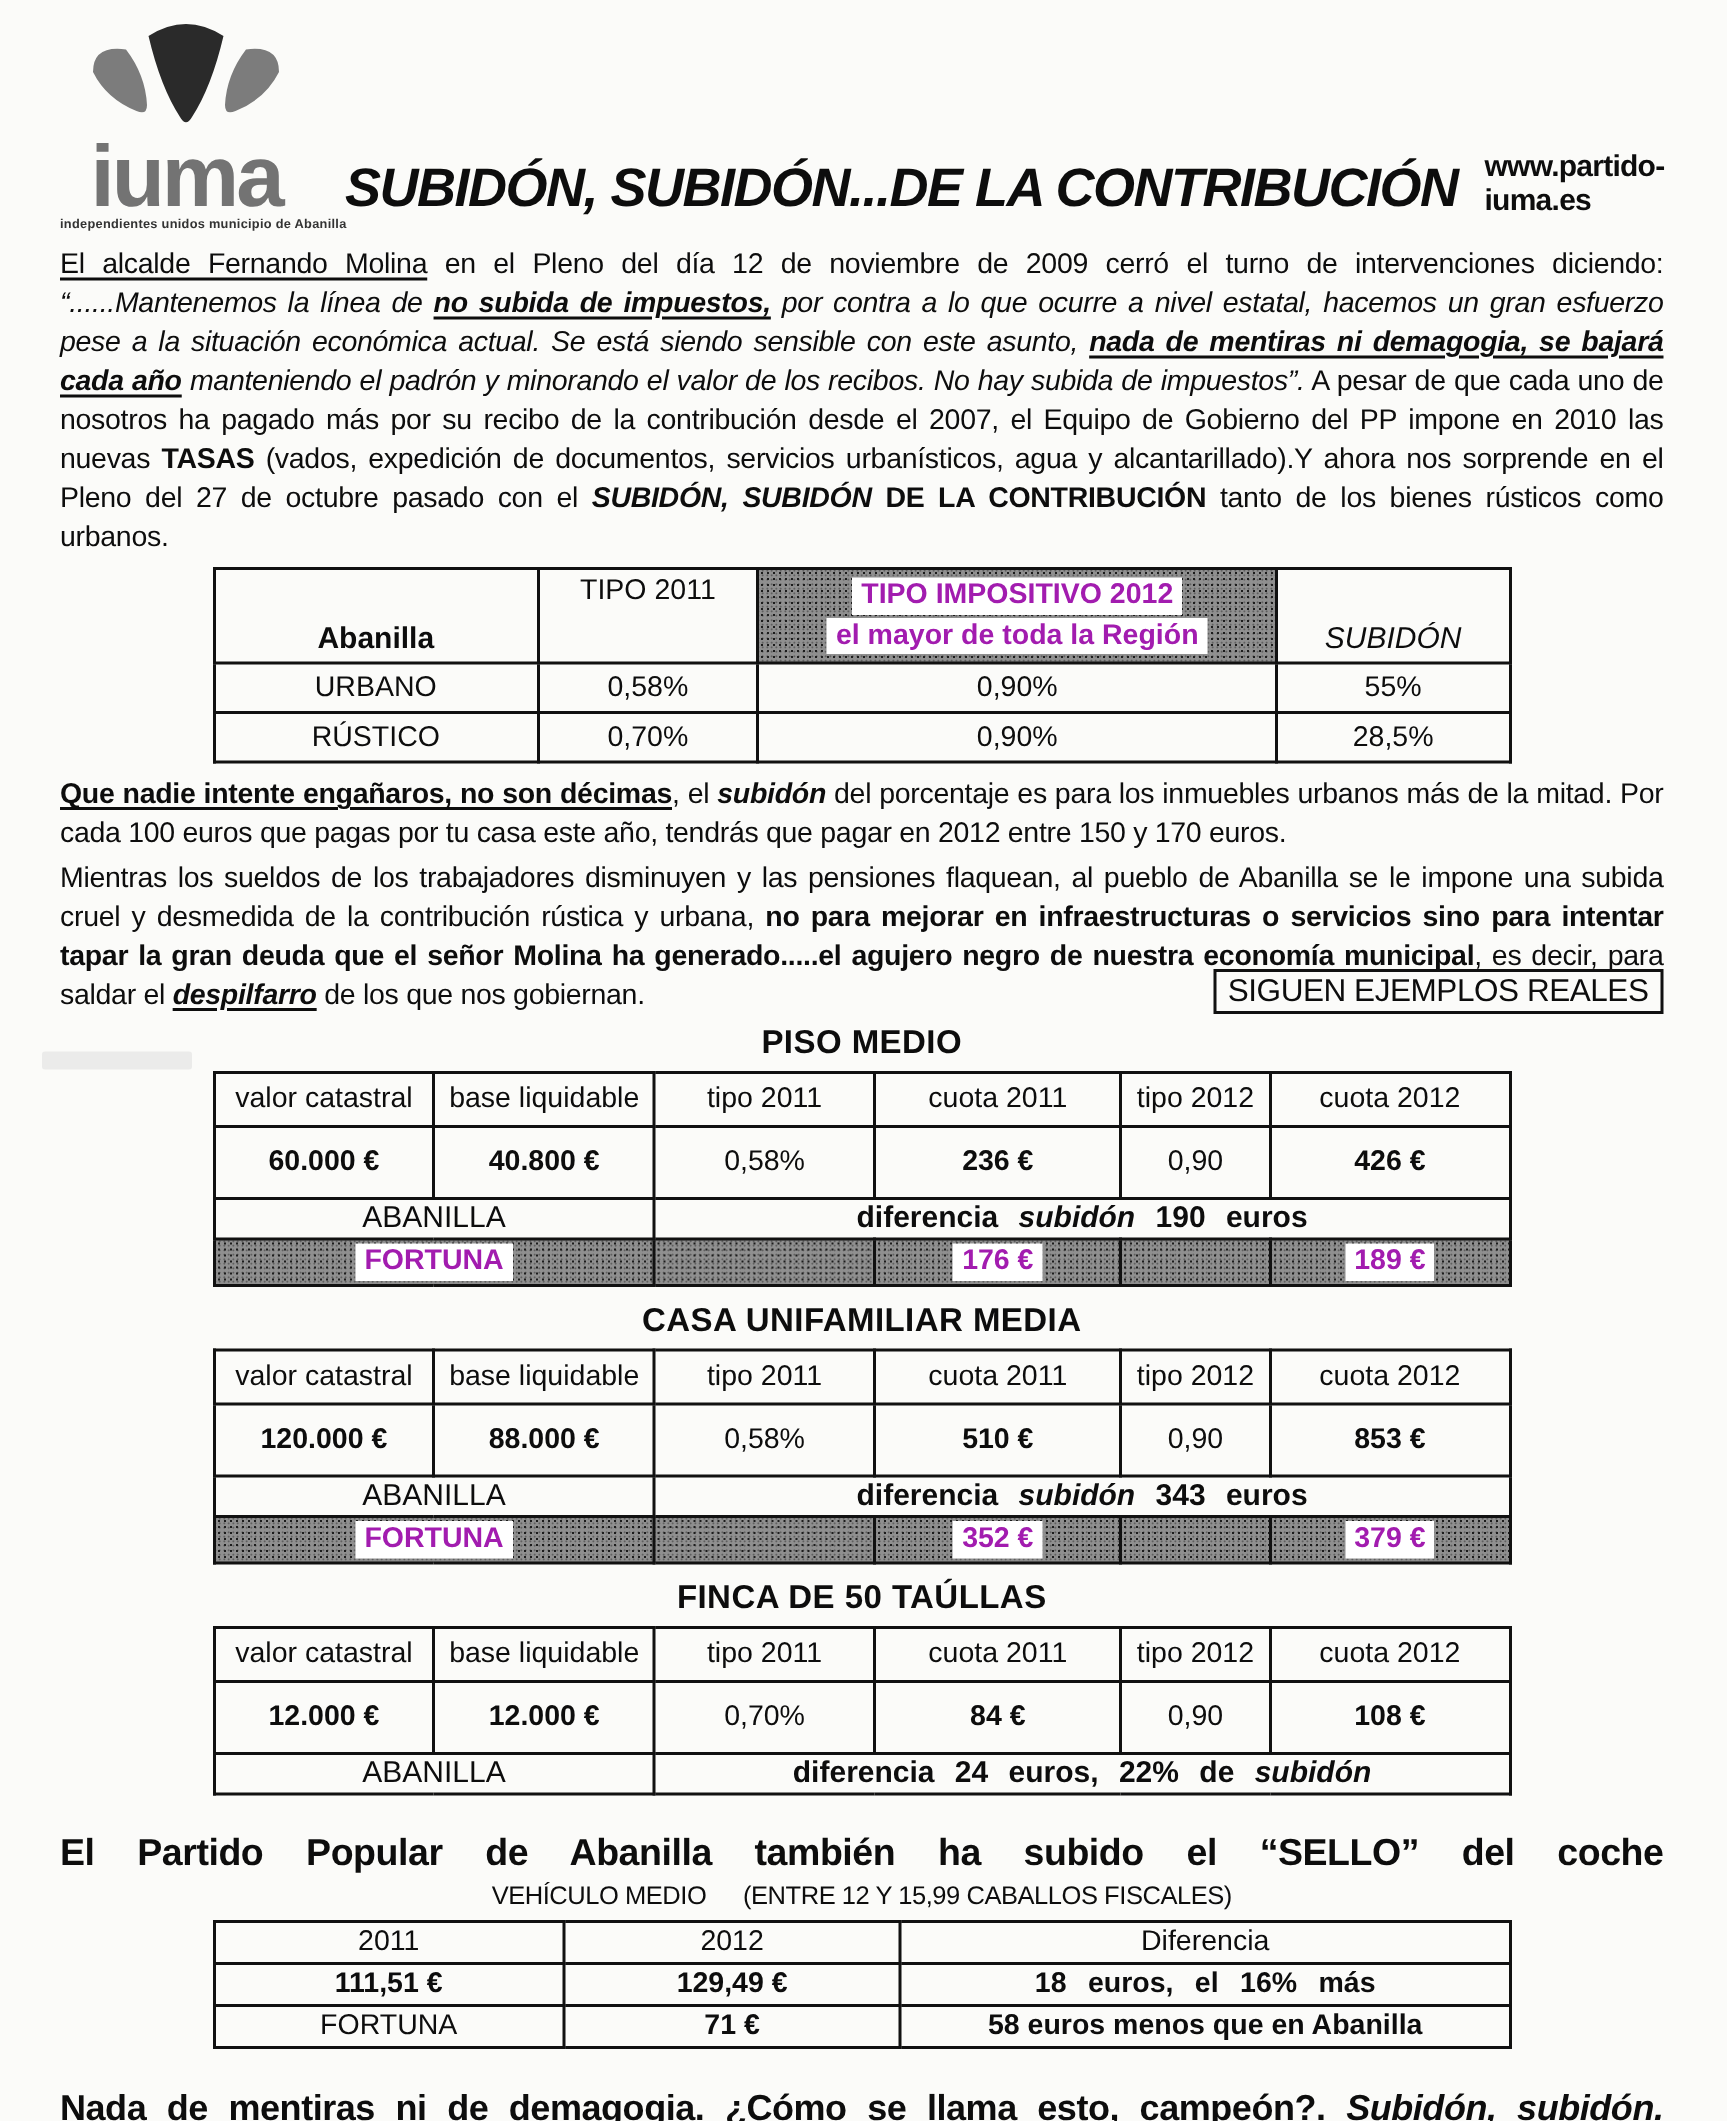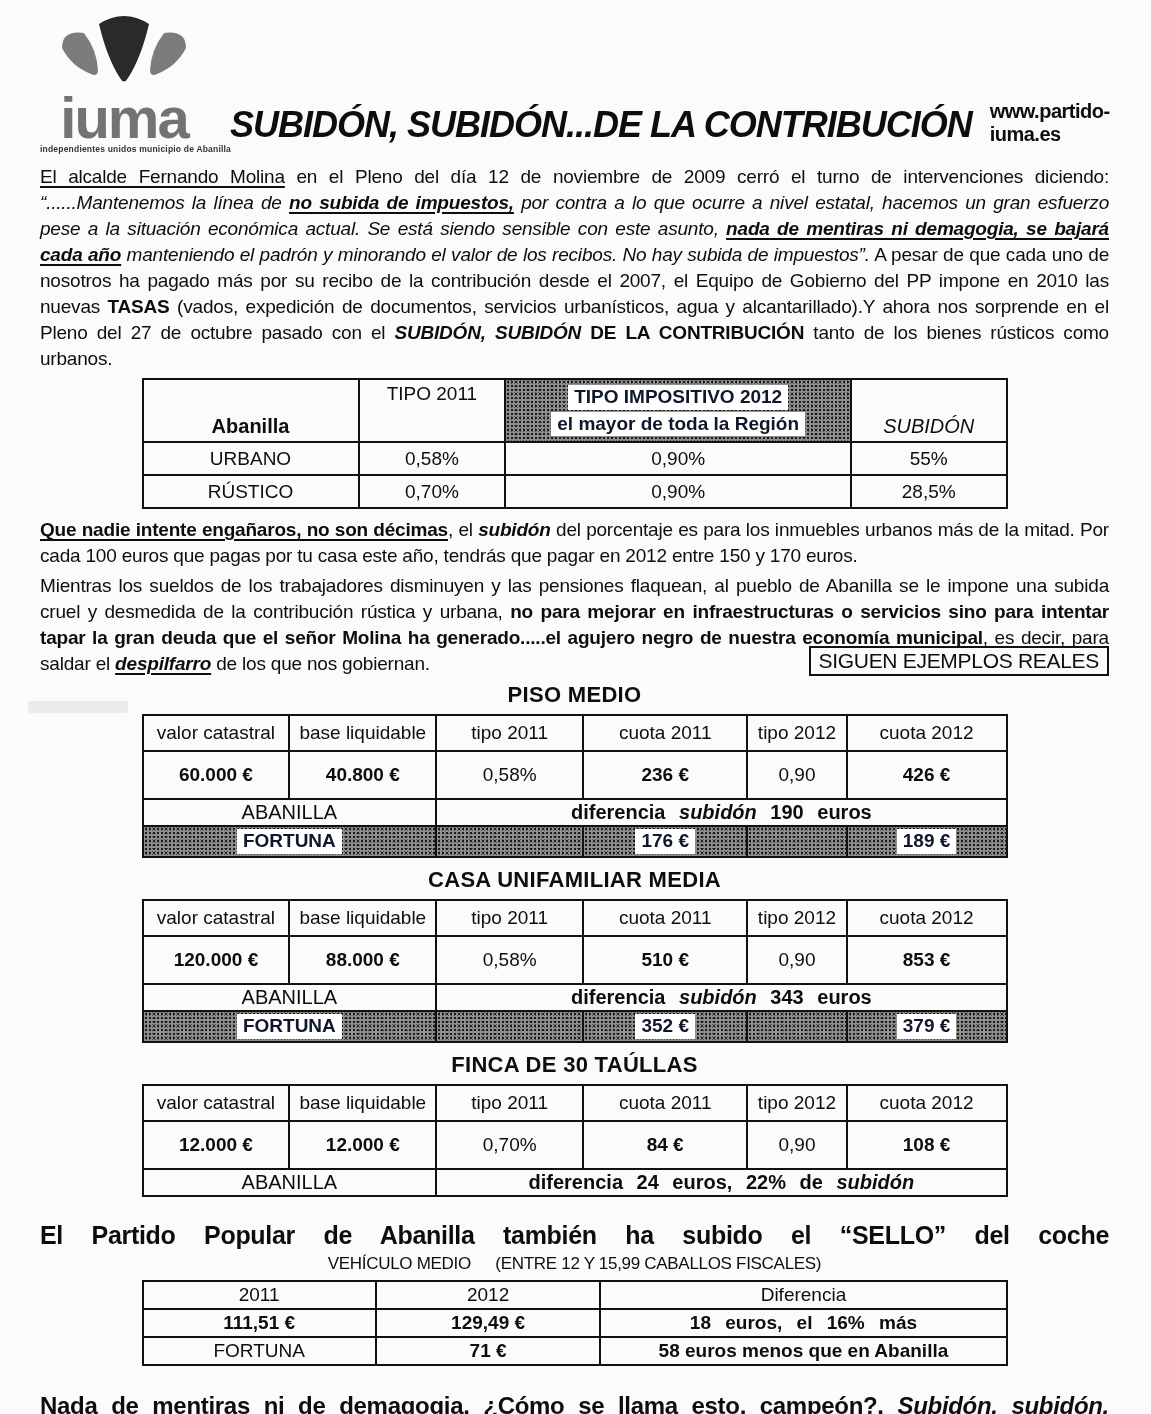--- a/index.html
+++ b/index.html
@@ -41,21 +41,21 @@
   table { border-collapse:collapse; width:866px; margin:6px auto 0 auto; table-layout:fixed; }
   td, th { border:2px solid #111; font-size:19px; text-align:center; padding:2px 4px; font-weight:400; }
   .dark {
     background-color:#8f8f8f;
     background-image:
       radial-gradient(#1c1c1c 26%, rgba(0,0,0,0) 30%),
       radial-gradient(#4b4b4b 26%, rgba(0,0,0,0) 30%);
     background-size:4px 4px, 3px 3px;
     background-position:0 0, 1px 2px;
   }
-  .wbox { background:#fff; color:#0f172a; font-weight:700; display:inline-block; padding:0 6px; line-height:1.3; }
+  .wbox { background:#fff; color:#a21caf; font-weight:700; display:inline-block; padding:0 6px; line-height:1.3; }
 
   
   .t1 td { height:33px; }
   .t1 .hrow td { border-bottom:2px solid #111; padding:3px 4px; }
   .t1 .corner { vertical-align:bottom; font-weight:700; font-size:20px; }
   .t1 .top { vertical-align:top; }
   .t1 .bottom { vertical-align:bottom; font-style:italic; font-size:20px; }
   .t1 .darkhead div { margin:2px 0; }
 
   
@@ -218,21 +218,21 @@
       <tr class="frow">
         <td colspan="2" class="dark"><span class="wbox">FORTUNA</span></td>
         <td class="dark"></td>
         <td class="dark"><span class="wbox">352 €</span></td>
         <td class="dark"></td>
         <td class="dark"><span class="wbox">379 €</span></td>
       </tr>
     </tbody>
   </table>
 
-  <h2 class="ex-title">FINCA DE 30 TAÚLLAS</h2>
+  <h2 class="ex-title">FINCA DE 50 TAÚLLAS</h2>
   <table class="ext t-finca">
     <colgroup>
         <col style="width:17%">
         <col style="width:17%">
         <col style="width:17%">
         <col style="width:19%">
         <col style="width:11.5%">
         <col style="width:18.5%">
       </colgroup>
     <tbody>

